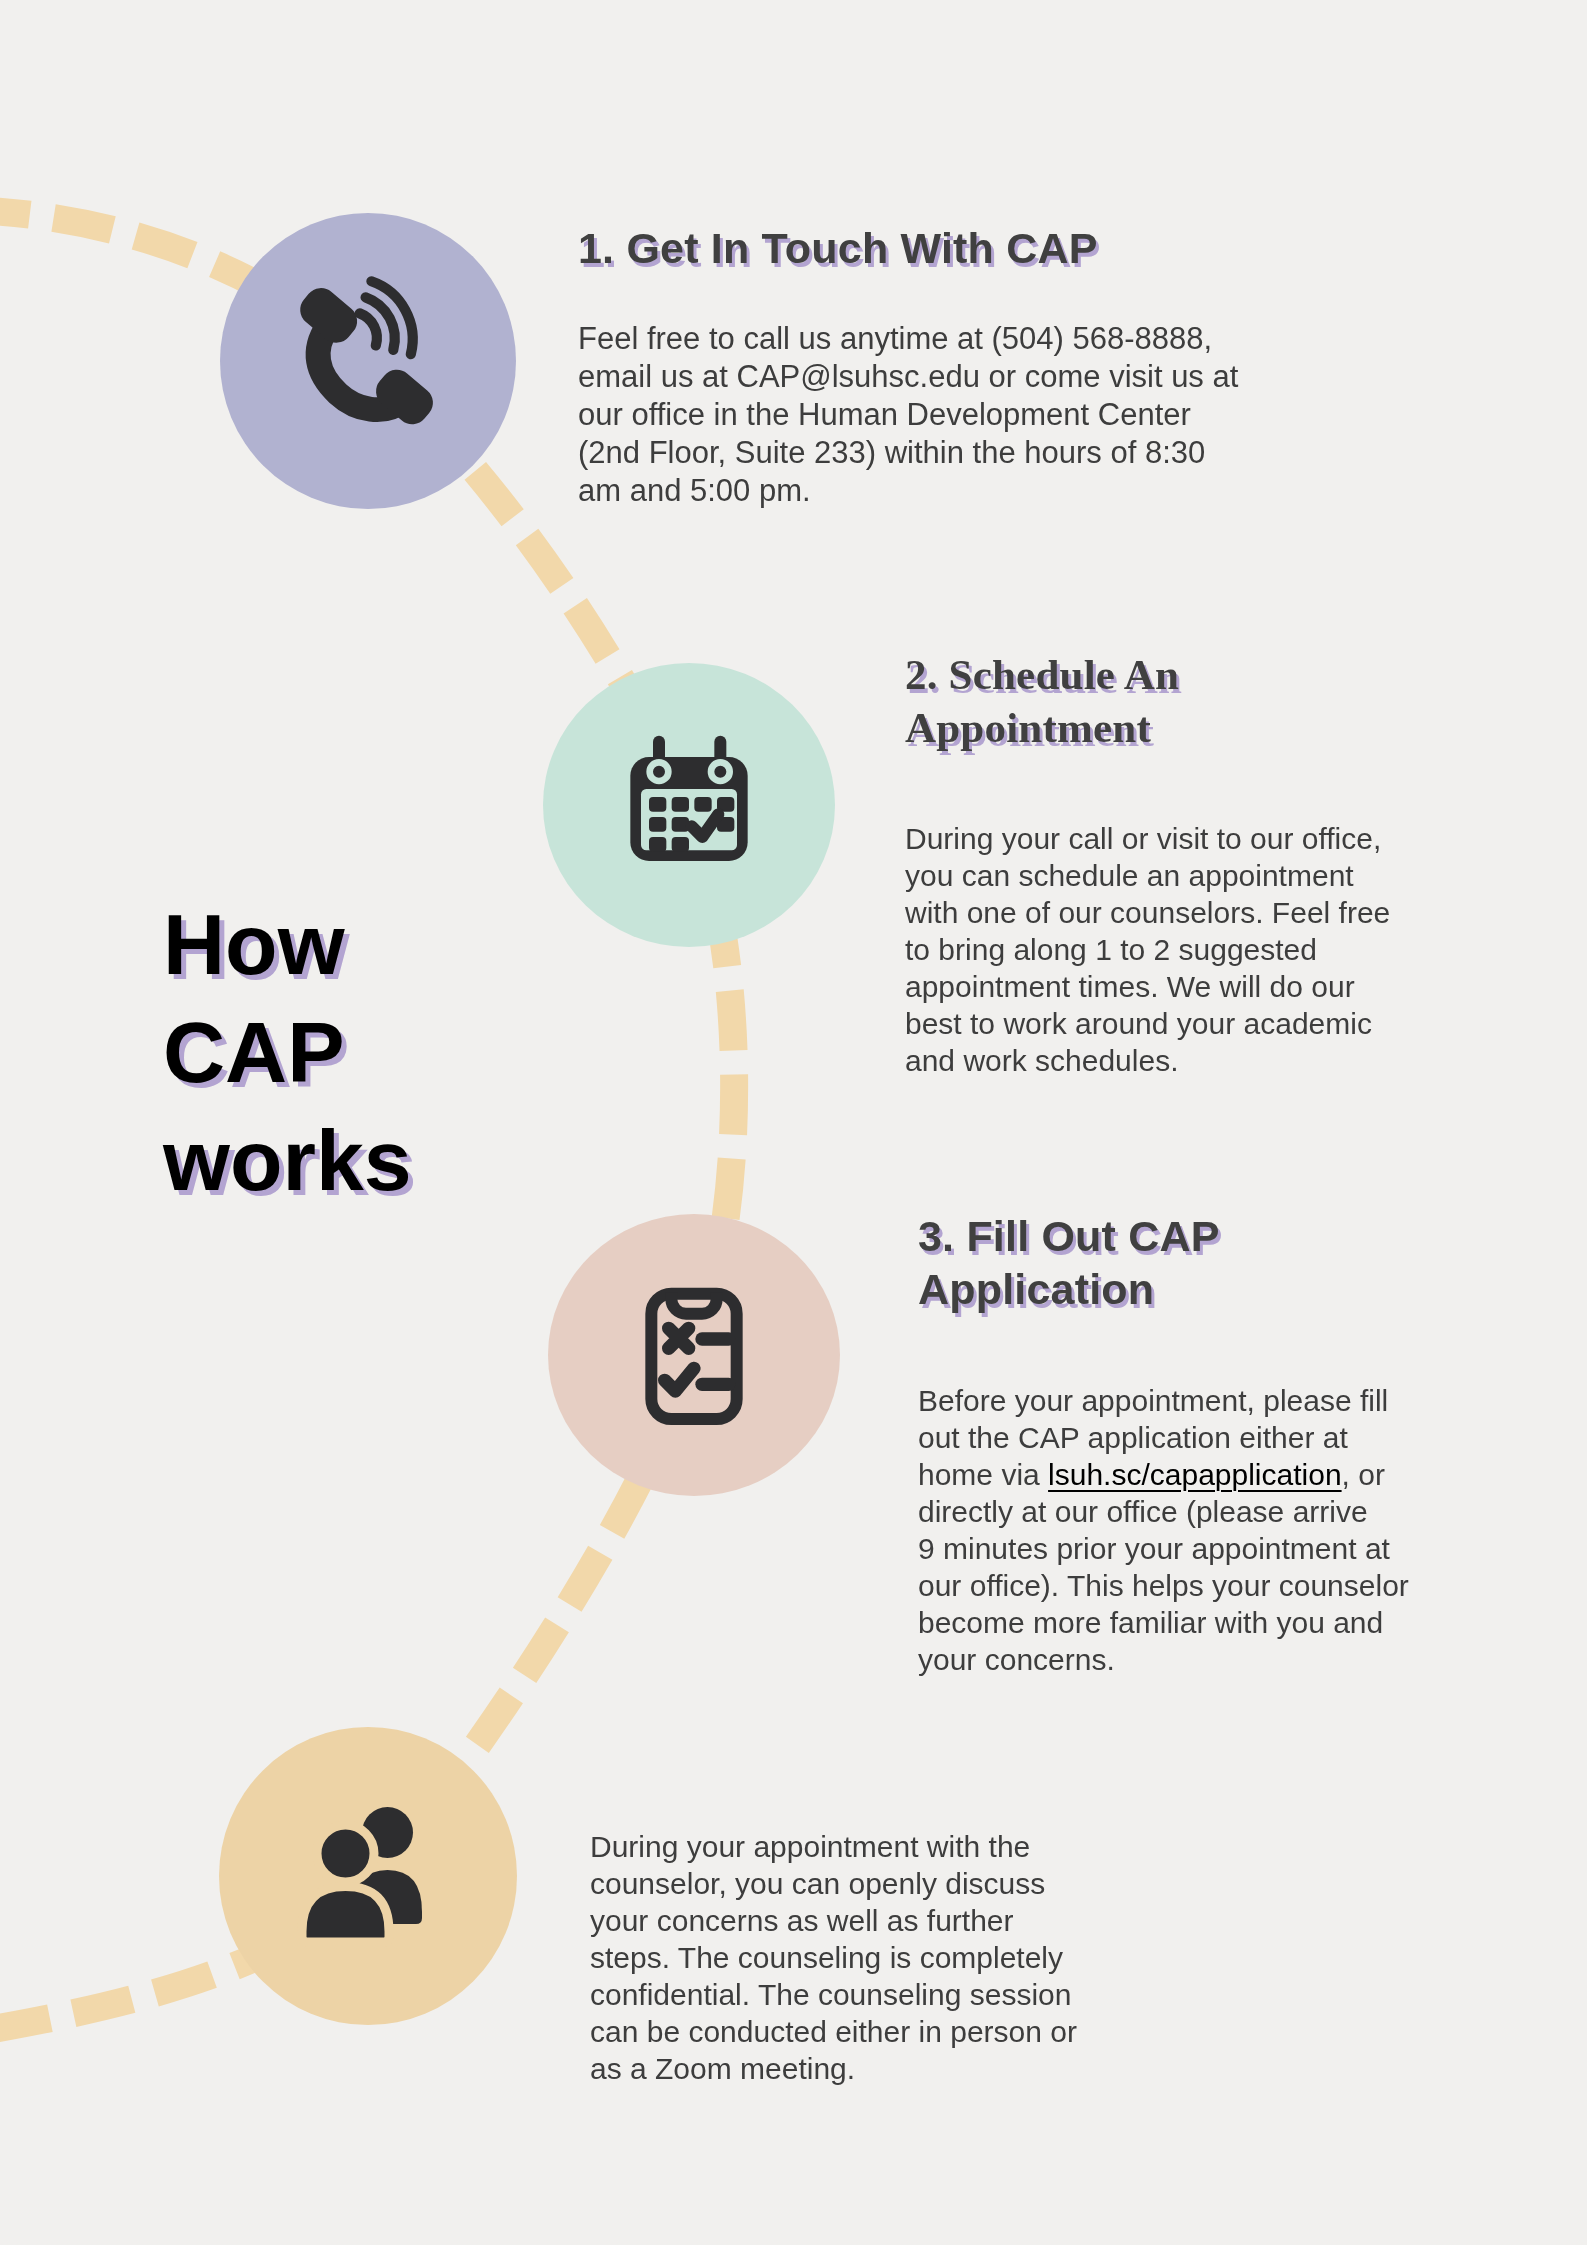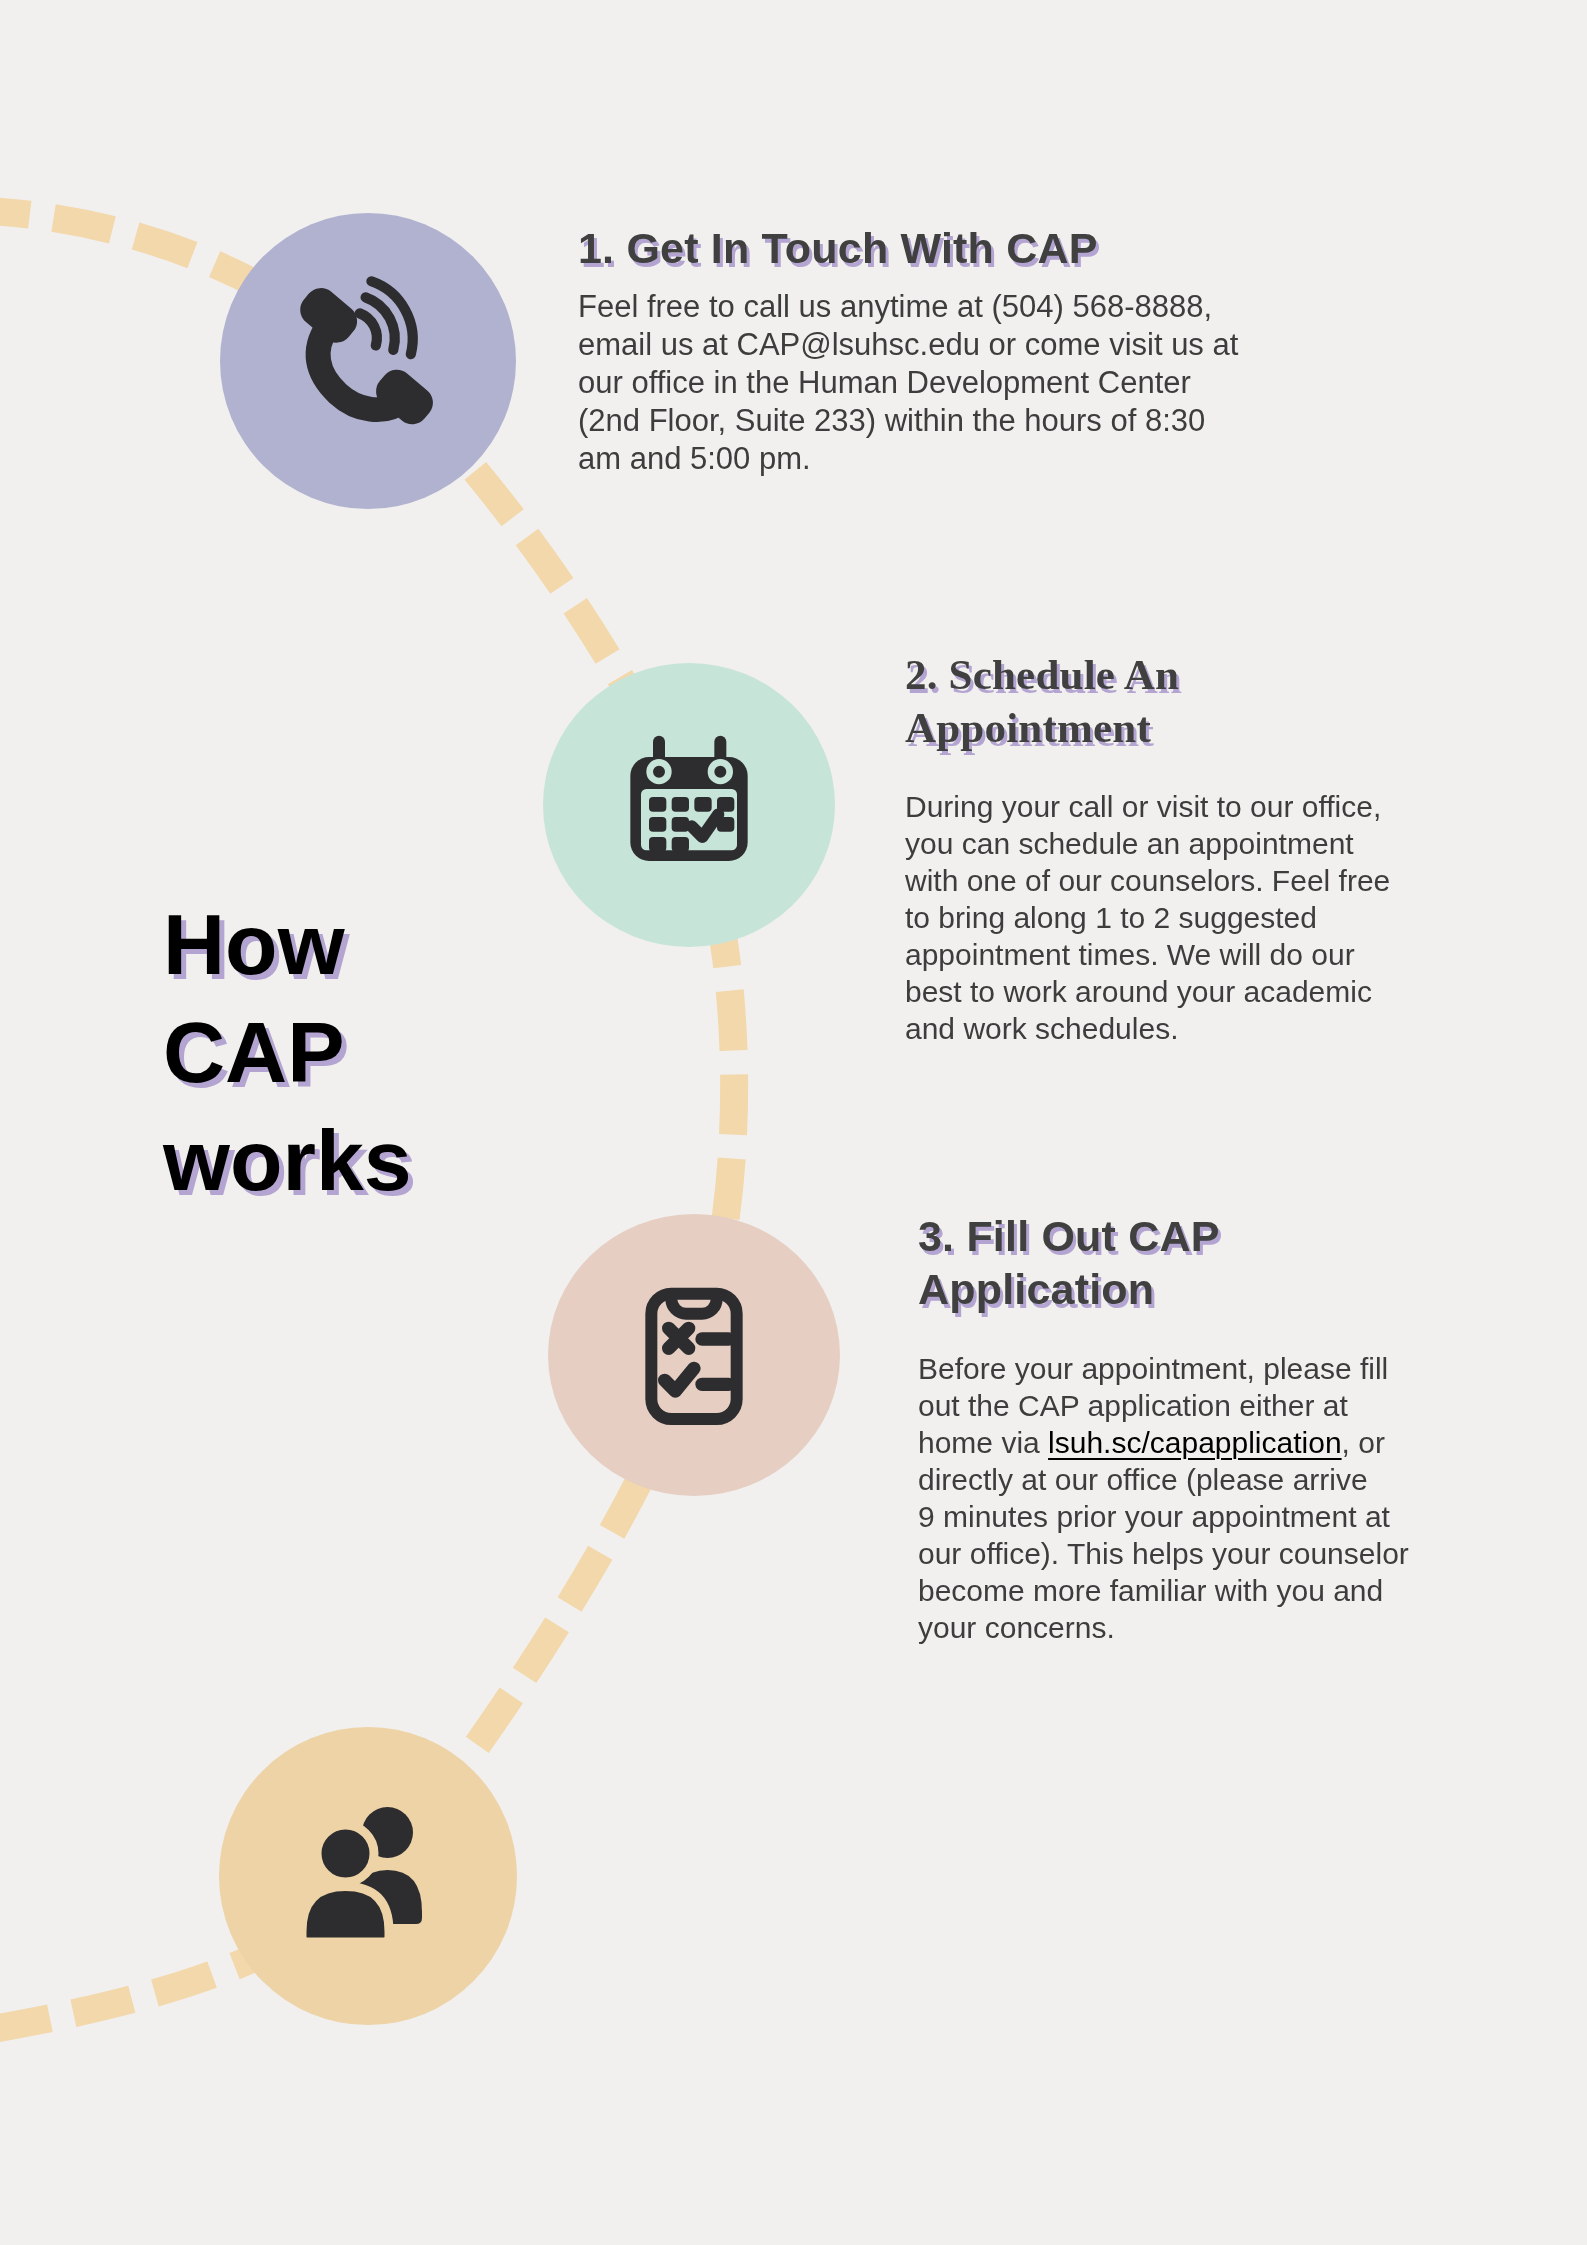--- a/index.html
+++ b/index.html
@@ -15,21 +15,21 @@
   .c1{left:220px;top:213px;width:296px;height:296px;background:#b1b2d0;}
   .c2{left:543px;top:663px;width:292px;height:284px;background:#c7e4d9;}
   .c3{left:548px;top:1214px;width:292px;height:282px;background:#e6cec3;}
   .c4{left:219px;top:1727px;width:298px;height:298px;background:#edd3a6;}
   .txt{position:absolute;z-index:3;}
   .step-title{
     font-weight:bold;color:#404040;font-size:43px;line-height:53px;
     text-shadow:3px 4px 0 #b3a4d1;white-space:pre-line;letter-spacing:.2px;
   }
   .step-body{
-    color:#3d3d3d;font-size:30px;line-height:37px;white-space:pre-line;
+    color:#3d3d3d;font-size:30px;line-height:37px;white-space:pre-line;margin-top:32px;
   }
   .t1{left:578px;top:222px;width:820px;}
   .b1{left:578px;top:288px;width:790px;font-size:31px;line-height:38px;}
   .t2{left:905px;top:648px;width:500px;font-family:Liberation Serif, serif;}
   .b2{left:905px;top:788px;width:590px;}
   .t3{left:918px;top:1210px;width:500px;}
   .b3{left:918px;top:1350px;width:610px;}
   .t4{left:590px;top:1712px;width:700px;}
   .b4{left:590px;top:1796px;width:620px;}
   .main-title{
@@ -130,14 +130,21 @@
 Application</div>
   <div class="txt step-body b3"><span>Before your appointment, please fill
 out the CAP application either at
 home via </span><a href="#" class="app-link">lsuh.sc/capapplication</a><span>, or
 directly at our office (please arrive
 9 minutes prior your appointment at
 our office). This helps your counselor
 become more familiar with you and
 your concerns.</span></div>
 
+  <div class="txt step-body b4">During your appointment with the
+counselor, you can openly discuss
+your concerns as well as further
+steps. The counseling is completely
+confidential. The counseling session
+can be conducted either in person or
+as a Zoom meeting.</div>
 
 </div>
 
 </body></html>

